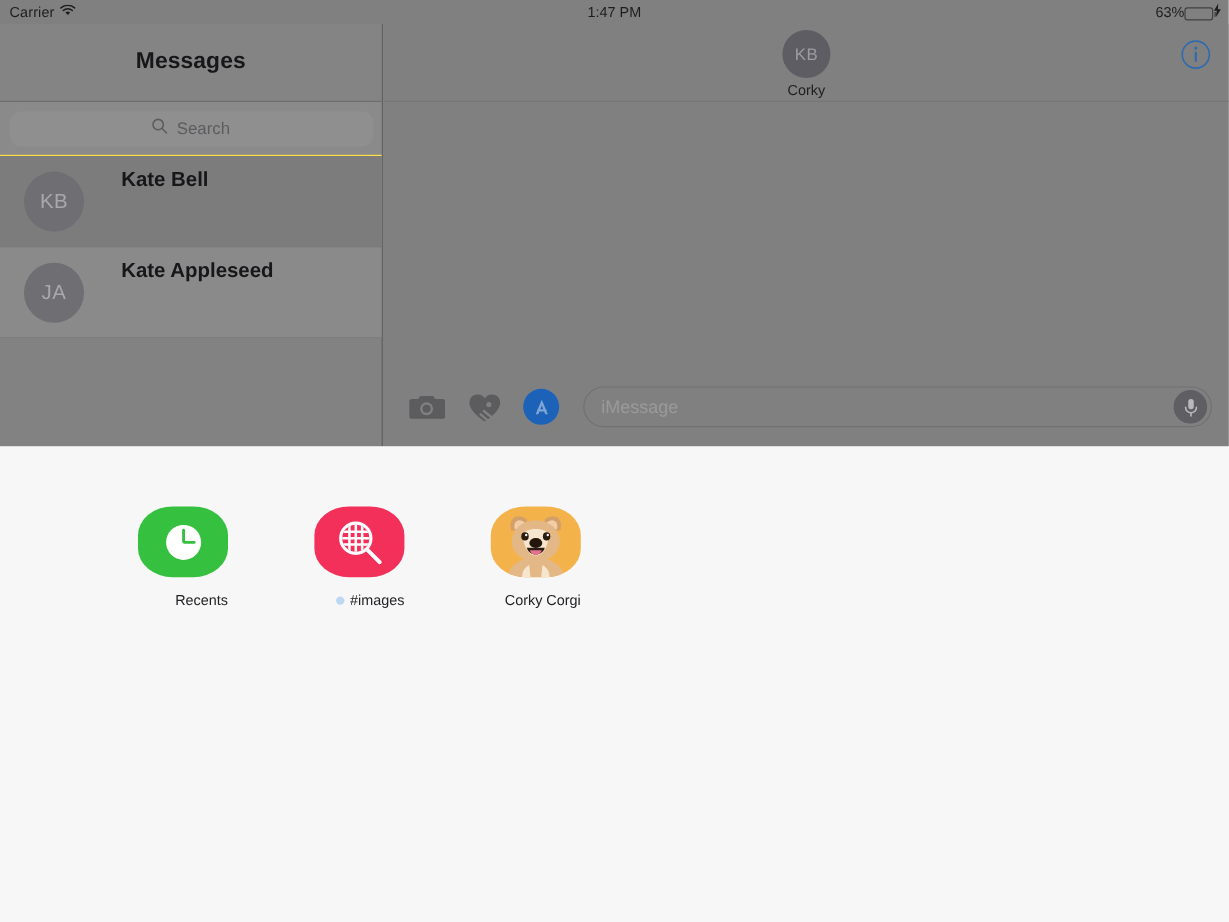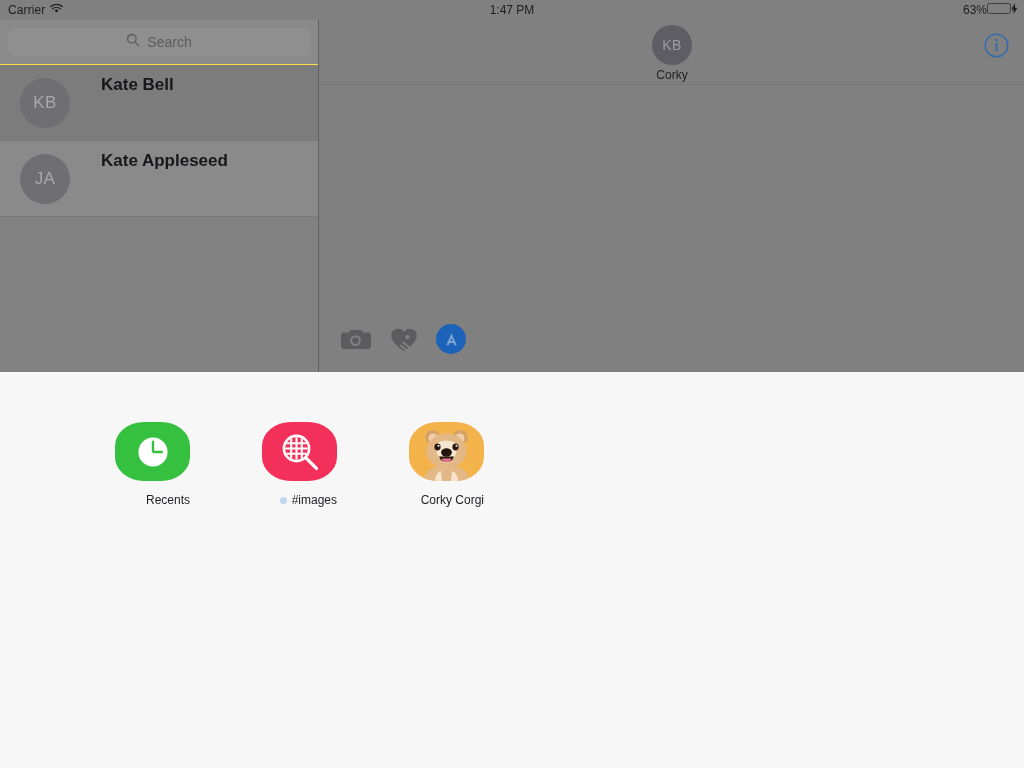--- a/index.html
+++ b/index.html
@@ -34,21 +34,21 @@
   }
   .carrier-label { font-size: 12px; color: #1d1d1f; letter-spacing: .1px; }
   .wifi-icon { display: block; }
   .status-center {
     position: absolute; left: 0; width: 1024px;
     text-align: center; font-size: 12px; color: #1d1d1f;
     font-weight: 400;
   }
   .status-right {
     position: absolute; right: 6px;
-    display: flex; align-items: flex-start; gap: 0;
+    display: flex; align-items: flex-end; gap: 0;
   }
   .batt-pct { font-size: 12px; color: #1d1d1f; }
   .batt-shell {
     position: relative; width: 24px; height: 11px;
     border: 1px solid rgba(30,30,32,.65);
     border-radius: 2.5px; padding: 1px;
   }
   .batt-shell::after {
     content: ""; position: absolute;
     right: -3.5px; top: 3px;
@@ -241,20 +241,23 @@
         </span>
         <span class="bolt-icon">
           <svg width="7" height="11" viewBox="0 0 7 11">
             <path d="M4.2 0 L0.6 6 H3 L2.6 11 L6.4 4.8 H3.9 Z" fill="#1d1d1f"></path>
           </svg>
         </span>
       </div>
     </div>
 
     <div class="sidebar">
+      <div class="sidebar-header">
+        <span class="sidebar-title">Messages</span>
+      </div>
       <div class="search-wrap">
         <div class="search-field">
           <span>
             <svg width="14" height="14" viewBox="0 0 14 14">
               <circle cx="5.8" cy="5.8" r="4.3" stroke="#5c5c5e" stroke-width="1.3" fill="none"></circle>
               <line x1="9.1" y1="9.1" x2="12.8" y2="12.8" stroke="#5c5c5e" stroke-width="1.3" stroke-linecap="round"></line>
             </svg>
           </span>
           <span class="search-placeholder">Search</span>
         </div>
@@ -300,20 +303,30 @@
             <circle cx="17.4" cy="10.2" r="2.1" fill="#808080"></circle>
             <path d="M13.2 15.5 L21.5 22.2" stroke="#808080" stroke-width="2" stroke-linecap="round"></path>
             <path d="M10.5 18.3 L16.4 23.3" stroke="#808080" stroke-width="2" stroke-linecap="round"></path>
           </svg>
         </div>
         <div class="appstore-btn">
           <svg width="19" height="19" viewBox="0 0 19 19">
             <path d="M9.5 3.2 L14.6 15.3 H12.4 L9.5 7.9 L6.6 15.3 H4.4 Z" fill="#7ea6d4"></path>
             <rect x="5.6" y="11.1" width="7.8" height="1.9" rx=".95" fill="#7ea6d4"></rect>
           </svg>
+        </div>
+        <div class="imessage-field">
+          <span class="imessage-placeholder">iMessage</span>
+          <span class="mic-button">
+            <svg width="15" height="17" viewBox="0 0 15 17">
+              <rect x="5.2" y="1.4" width="4.6" height="8.6" rx="2.3" fill="#b9b9bd"></rect>
+              <path d="M3 8.5a4.5 4.5 0 0 0 9 0" stroke="#b9b9bd" stroke-width="1.35" fill="none" stroke-linecap="round"></path>
+              <line x1="7.5" y1="13" x2="7.5" y2="15.6" stroke="#b9b9bd" stroke-width="1.35" stroke-linecap="round"></line>
+            </svg>
+          </span>
         </div>
       </div>
     </div>
   </div>
 
   <div class="app-drawer">
 
     <div class="drawer-grid">
 
       <div class="app-cell">

